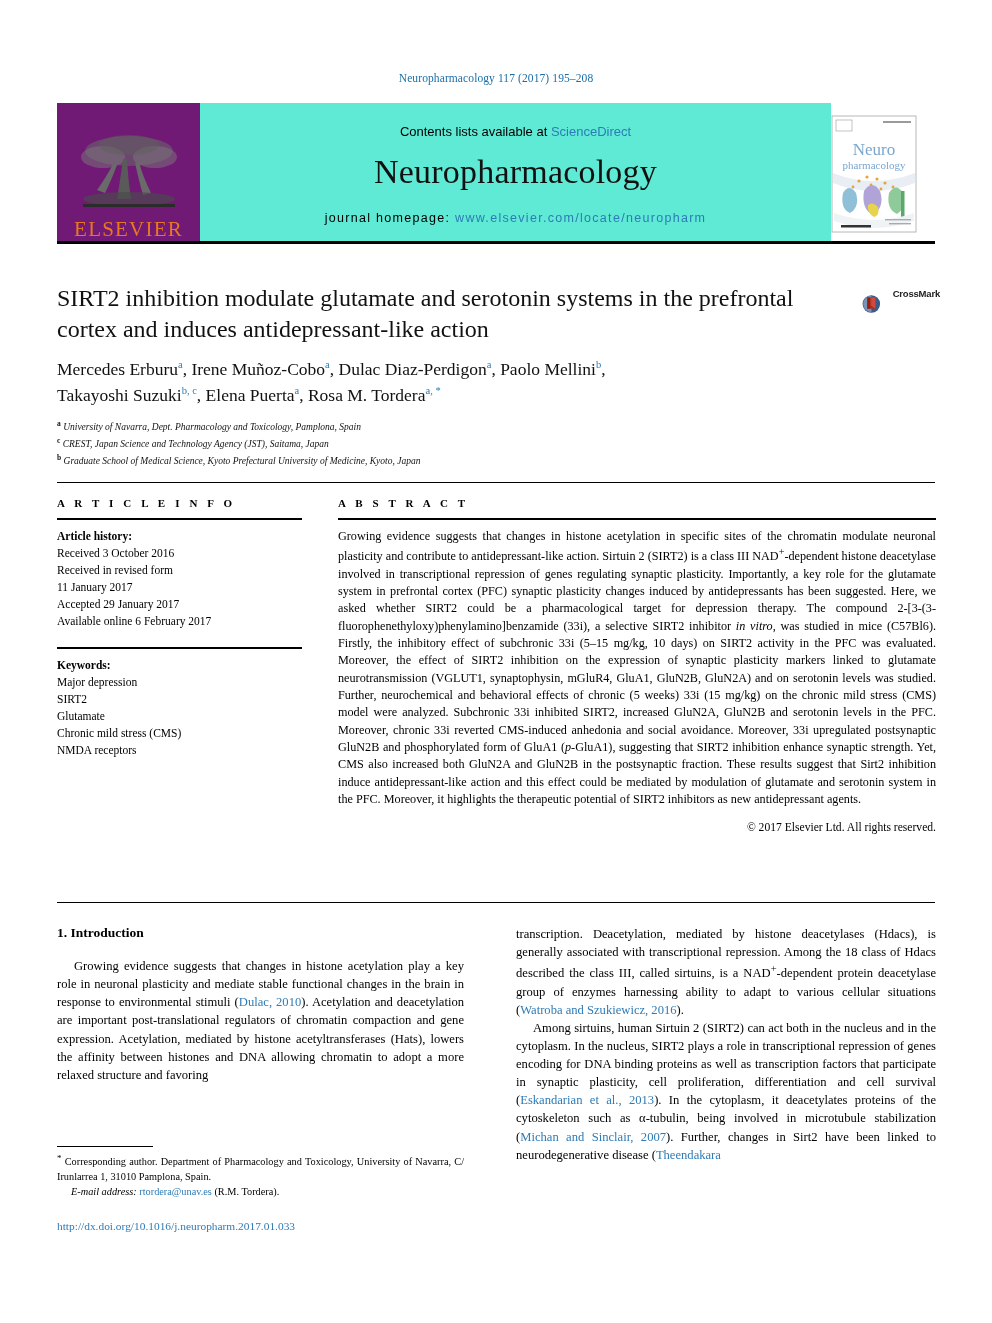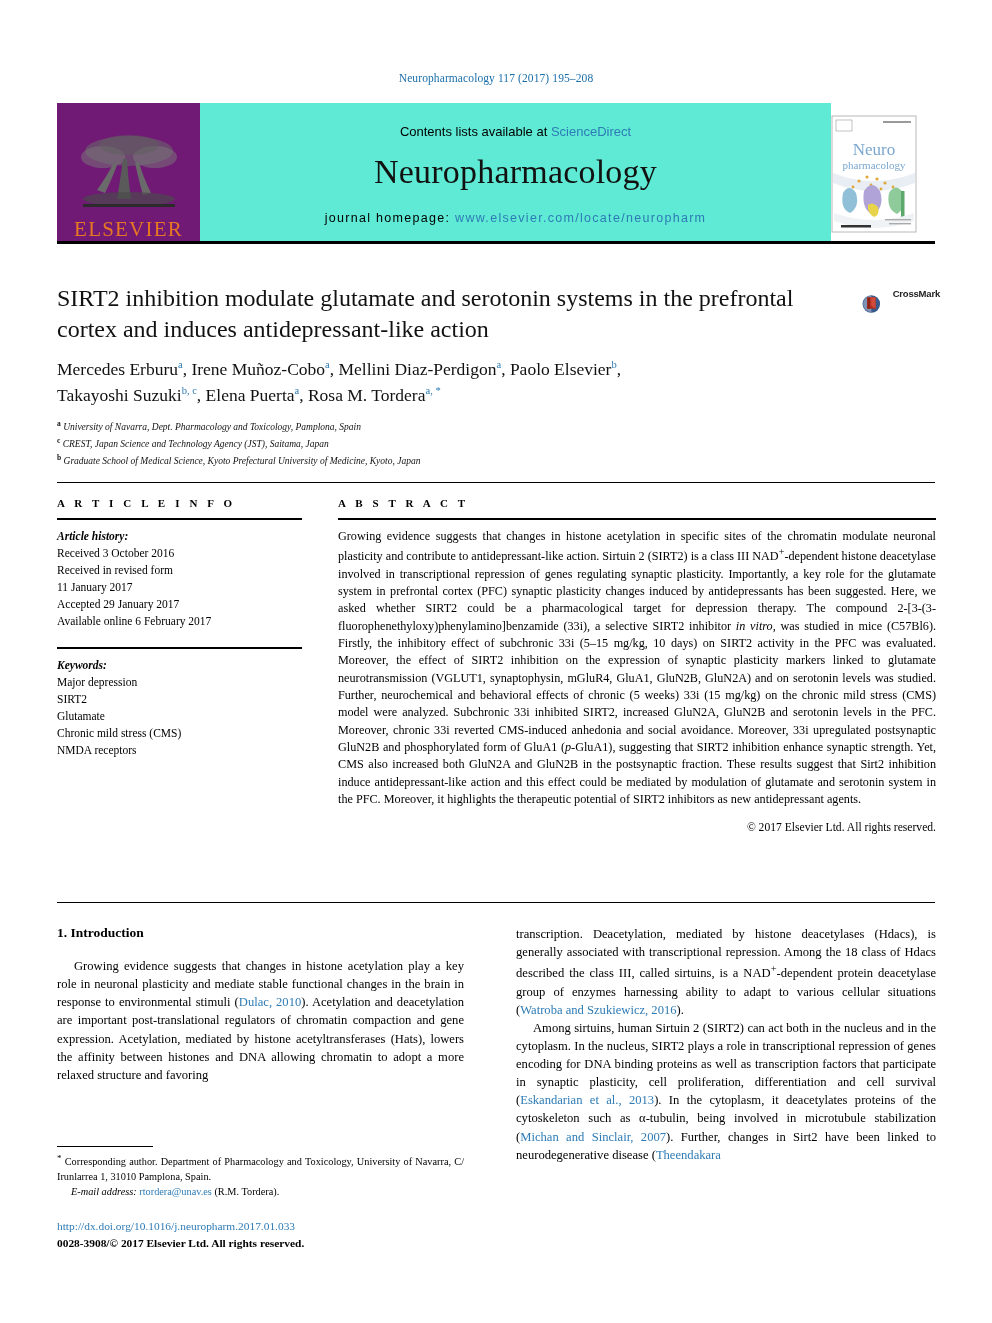--- a/index.html
+++ b/index.html
@@ -203,21 +203,20 @@
   .sec-rule {
     border: 0;
     border-top: 2px solid #000;
     margin: 0 0 8px 0;
   }
   .info-group {
     font-size: 11.5px;
     line-height: 1.48;
   }
   .info-group .it {
-    font-style: italic;
     font-weight: bold;
   }
   .info-rule-mid {
     border: 0;
     border-top: 2px solid #000;
     margin: 17px 0 8px 0;
   }
   .abstract-body {
     font-size: 12.2px;
     line-height: 1.42;
@@ -361,22 +360,22 @@
     </div>
   </div>
   <div class="masthead-rule-bottom"></div>
 
   <div class="title-block">
     <h1 class="article-title">SIRT2 inhibition modulate glutamate and serotonin systems in the prefrontal cortex and induces antidepressant-like action</h1>
 
     <div class="authors">
       <span>Mercedes Erburu</span><sup>a</sup>,
       <span>Irene Muñoz-Cobo</span><sup>a</sup>,
-      <span>Mellini Diaz-Perdigon</span><sup>a</sup>,
-      <span>Paolo Elsevier</span><sup>b</sup>,<br>
+      <span>Dulac Diaz-Perdigon</span><sup>a</sup>,
+      <span>Paolo Mellini</span><sup>b</sup>,<br>
       <span>Takayoshi Suzuki</span><sup>b, c</sup>,
       <span>Elena Puerta</span><sup>a</sup>,
       <span>Rosa M. Tordera</span><sup>a, *</sup>
     </div>
 
     <div class="affiliations">
       <div><sup>a</sup> <span>University of Navarra, Dept. Pharmacology and Toxicology, Pamplona, Spain</span></div>
       <div><sup>c</sup> <span>CREST, Japan Science and Technology Agency (JST), Saitama, Japan</span></div>
       <div><sup>b</sup> <span>Graduate School of Medical Science, Kyoto Prefectural University of Medicine, Kyoto, Japan</span></div>
     </div>
@@ -444,16 +443,15 @@
     <span class="star">*</span><span> Corresponding author. Department of Pharmacology and Toxicology, University of Navarra, C/ Irunlarrea 1, 31010 Pamplona, Spain.</span>
     <div style="text-indent:14px;">
       <span class="eml-label">E-mail address:</span>
       <span class="link">rtordera@unav.es</span>
       <span>(R.M. Tordera).</span>
     </div>
   </div>
 
   <div class="doi-block">
     <div class="doi-link">http://dx.doi.org/10.1016/j.neuropharm.2017.01.033</div>
-    <div class="issn-line">0028-3908/© 2017 Elsevier Ltd. All rights reserved.</div>
   </div>
 
 </div>
 
 </body></html>

